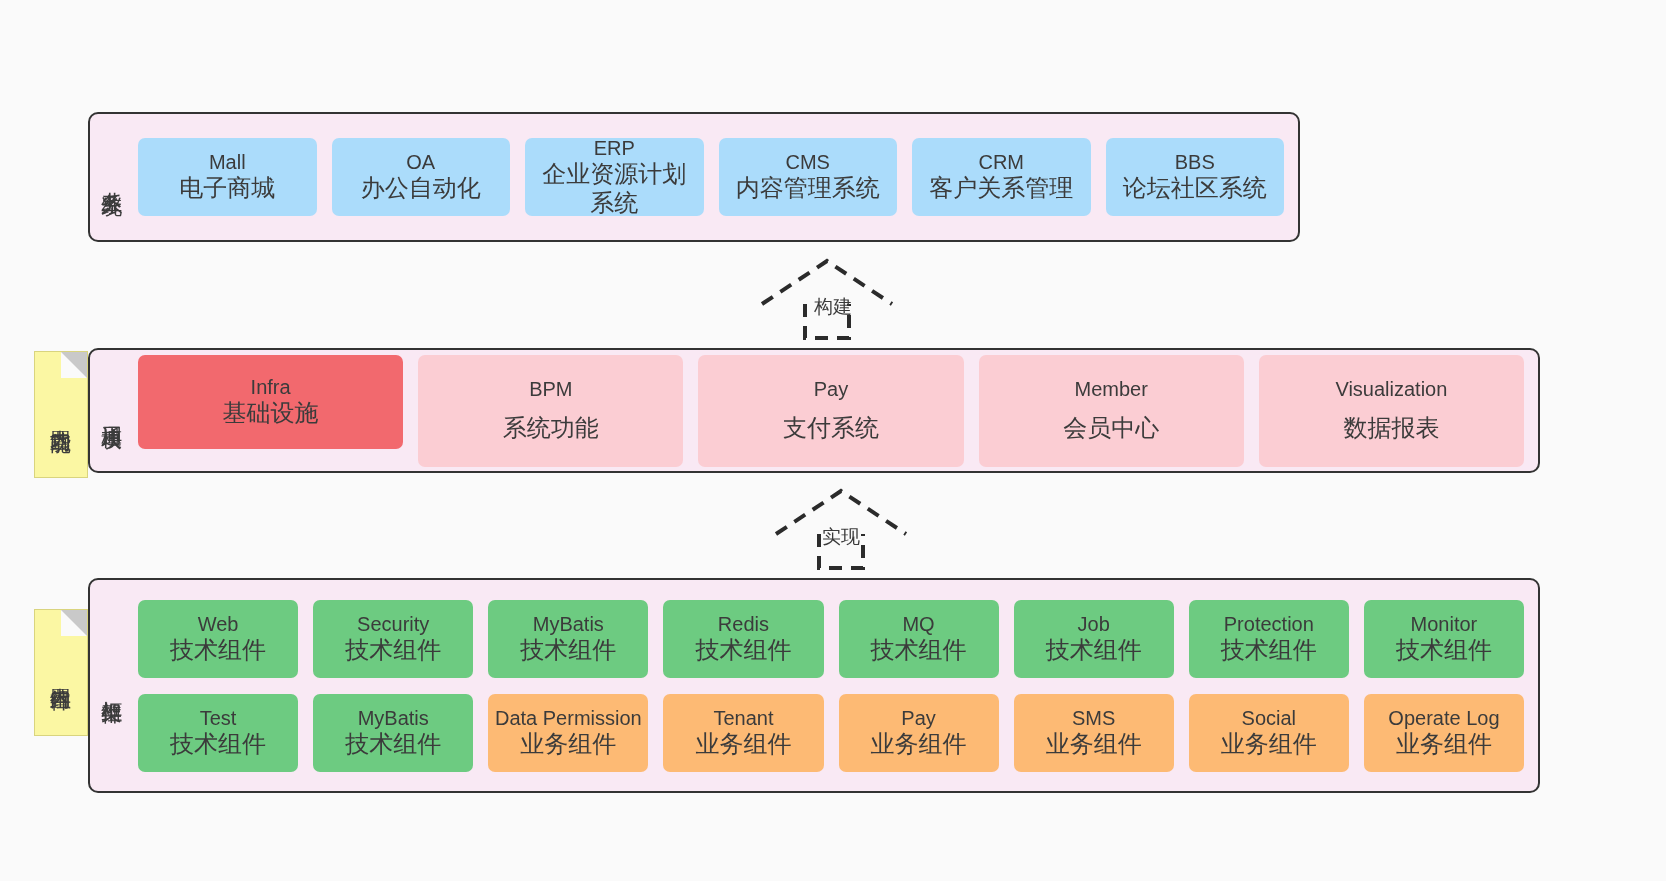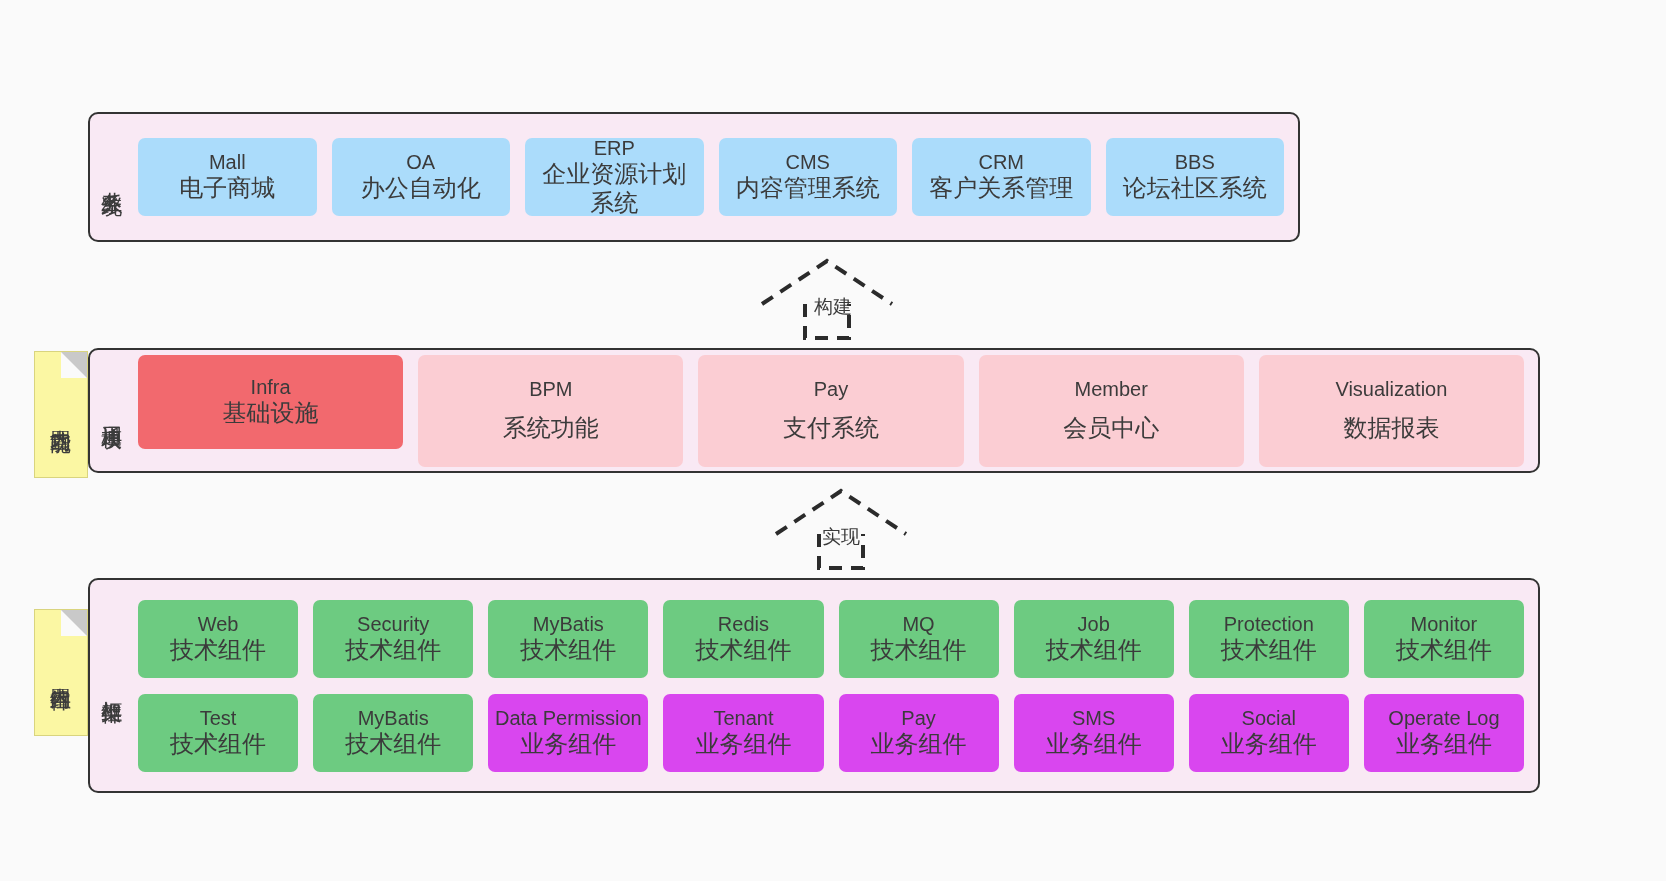--- a/index.html
+++ b/index.html
@@ -83,21 +83,21 @@
   }
   .card .card-sub {
     font-size: 24px;
     line-height: 1.18;
     color: #3b3b3b;
   }
   .card.blue  { background: #abdcfb; height: 78px; }
   .card.red   { background: #f2696e; height: 94px; }
   .card.pink  { background: #fbcdd3; height: 112px; gap: 13px; }
   .card.green { background: #6dcb81; height: 78px; }
-  .card.lgreen{ background: #d946ef; height: 78px; }
+  .card.lgreen{ background: #fdba74; height: 78px; }
 
   
   .note {
     position: absolute;
     background: #fbf7a3;
     border: 1px solid #d9d47e;
     box-sizing: border-box;
     display: flex;
     align-items: center;
     justify-content: center;

